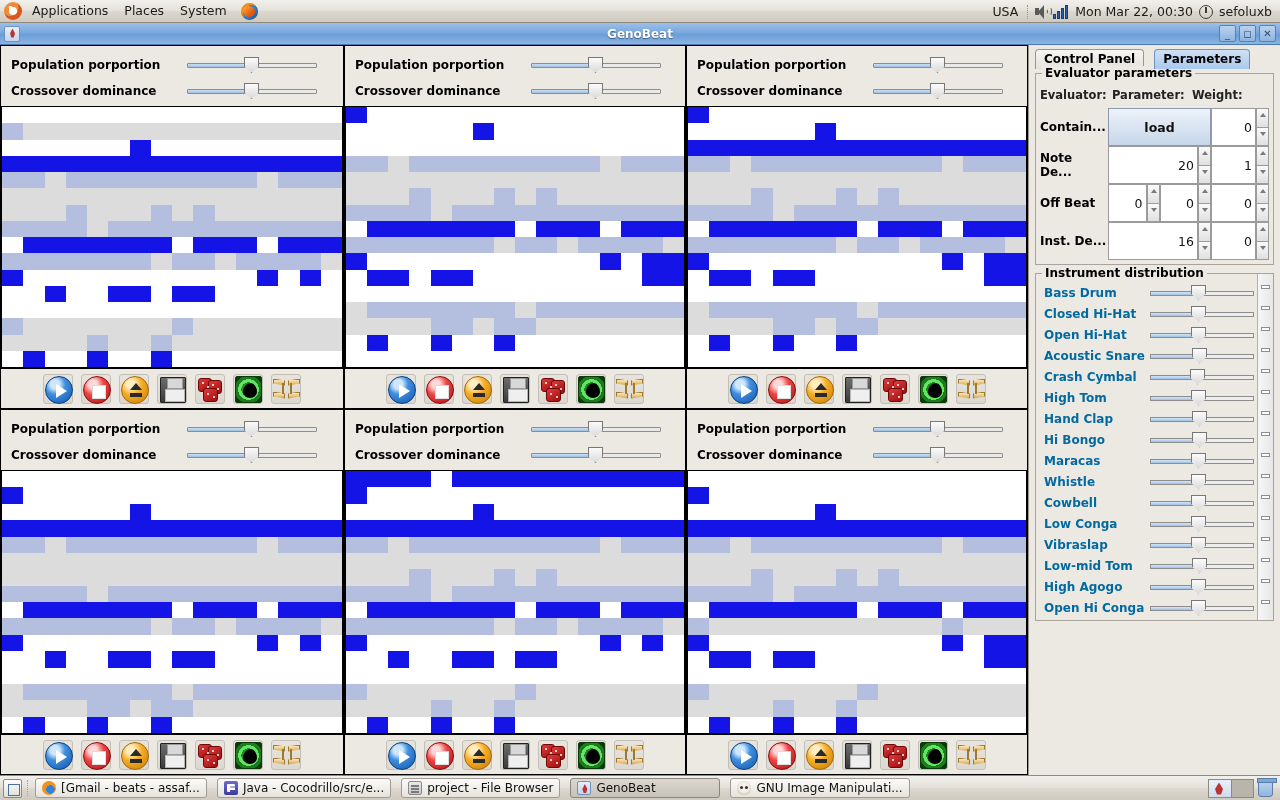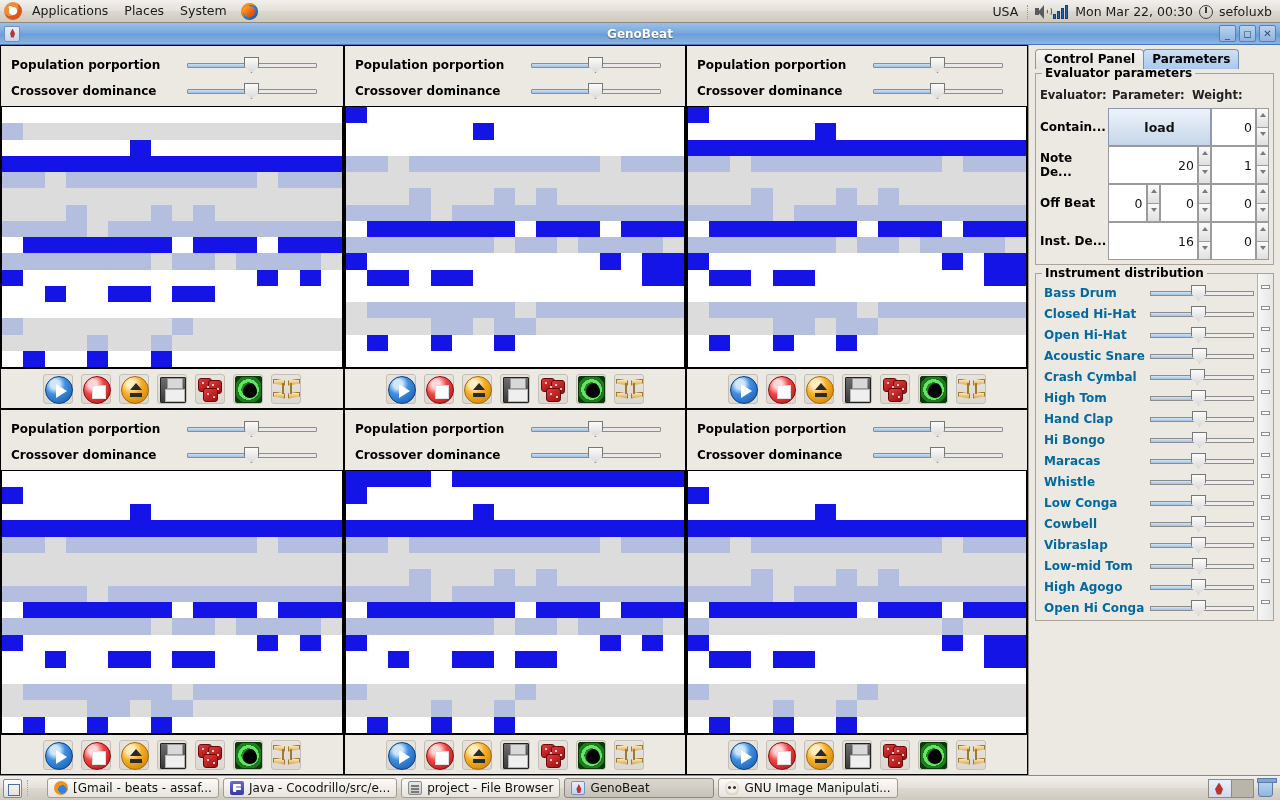--- a/index.html
+++ b/index.html
@@ -165,21 +165,21 @@
   
   .ic-cross{width:28px;height:26px;margin:2px 1px;position:relative;}
   .ic-cross i{position:absolute;background:linear-gradient(#fbe6b8,#d9ab52);border:1px solid #9d7a2c;}
   .ic-cross i:nth-child(1){left:0;top:2px;width:12px;height:7px;clip-path:polygon(0 0,100% 30%,100% 100%,0 70%);}
   .ic-cross i:nth-child(2){left:15px;top:2px;width:12px;height:7px;clip-path:polygon(0 30%,100% 0,100% 70%,0 100%);}
   .ic-cross i:nth-child(3){left:0;top:15px;width:12px;height:7px;clip-path:polygon(0 0,100% 30%,100% 100%,0 70%);}
   .ic-cross i:nth-child(4){left:15px;top:15px;width:12px;height:7px;clip-path:polygon(0 30%,100% 0,100% 70%,0 100%);}
   .ic-cross b{position:absolute;left:9px;top:6px;width:10px;height:11px;border-left:2px solid #9d7a2c;border-right:2px solid #9d7a2c;transform:skewX(0);}
 
   
-  .tabs{display:flex;align-items:flex-start;height:24px;padding-left:6px;padding-top:4px;background:#ece9e3;}
+  .tabs{display:flex;align-items:flex-start;height:24px;padding-left:6px;padding-top:4px;background:#ece9e3;gap:11px;}
   .tab{height:20px;line-height:19px;padding:0 8px;font-size:12px;font-weight:bold;color:#000;
        border:1px solid #9a968d;border-bottom:none;border-radius:4px 4px 0 0;
        background:linear-gradient(#f7f6f3,#e4e1da);margin-right:-1px;}
   .tab.active{background:linear-gradient(#cfe0f4,#a9c9ec);border-color:#6f93c0;position:relative;z-index:3;}
   .groupbox{margin:4px 6px 0 6px;border:1px solid #a8a49b;position:relative;background:#ece9e3;}
   .grouptitle{position:absolute;top:-8px;left:6px;background:#ece9e3;padding:0 3px;font-size:12px;font-weight:bold;color:#000;}
   .ptable{padding:14px 4px 4px 4px;}
   .phead{display:flex;font-size:11.5px;font-weight:bold;color:#222;margin-bottom:6px;}
   .phead span:nth-child(1){width:72px;}
   .phead span:nth-child(2){width:80px;}
@@ -2301,29 +2301,29 @@
             </div>
             <div class="drow">
               <div class="dname">Whistle</div>
               <div class="dslider">
                 <div class="dtrack"></div>
                 <div class="dfill" style="width:47px"></div>
                 <div class="dthumb" style="left:41px"></div>
               </div>
             </div>
             <div class="drow">
-              <div class="dname">Low Conga</div>
+              <div class="dname">Cowbell</div>
               <div class="dslider">
                 <div class="dtrack"></div>
                 <div class="dfill" style="width:47px"></div>
                 <div class="dthumb" style="left:41px"></div>
               </div>
             </div>
             <div class="drow">
-              <div class="dname">Cowbell</div>
+              <div class="dname">Low Conga</div>
               <div class="dslider">
                 <div class="dtrack"></div>
                 <div class="dfill" style="width:47px"></div>
                 <div class="dthumb" style="left:41px"></div>
               </div>
             </div>
             <div class="drow">
               <div class="dname">Vibraslap</div>
               <div class="dslider">
                 <div class="dtrack"></div>
@@ -2378,21 +2378,21 @@
         </div>
       </div>
 
     </div>
   </div>
 </div>
 
 <div id="taskbar">
   <div class="showdesk"></div>
   <div class="tbsep"></div>
-  <div id="tasklist" style="display:flex;gap:4px;margin-left:12px;">
+  <div id="tasklist" style="display:flex;gap:10px;">
       <div class="task">
         <span class="tmini ti-ff"></span>
         <span>[Gmail - beats - assaf...</span>
       </div>
       <div class="task">
         <span class="tmini ti-ecl"></span>
         <span>Java - Cocodrillo/src/e...</span>
       </div>
       <div class="task">
         <span class="tmini ti-file"></span>

